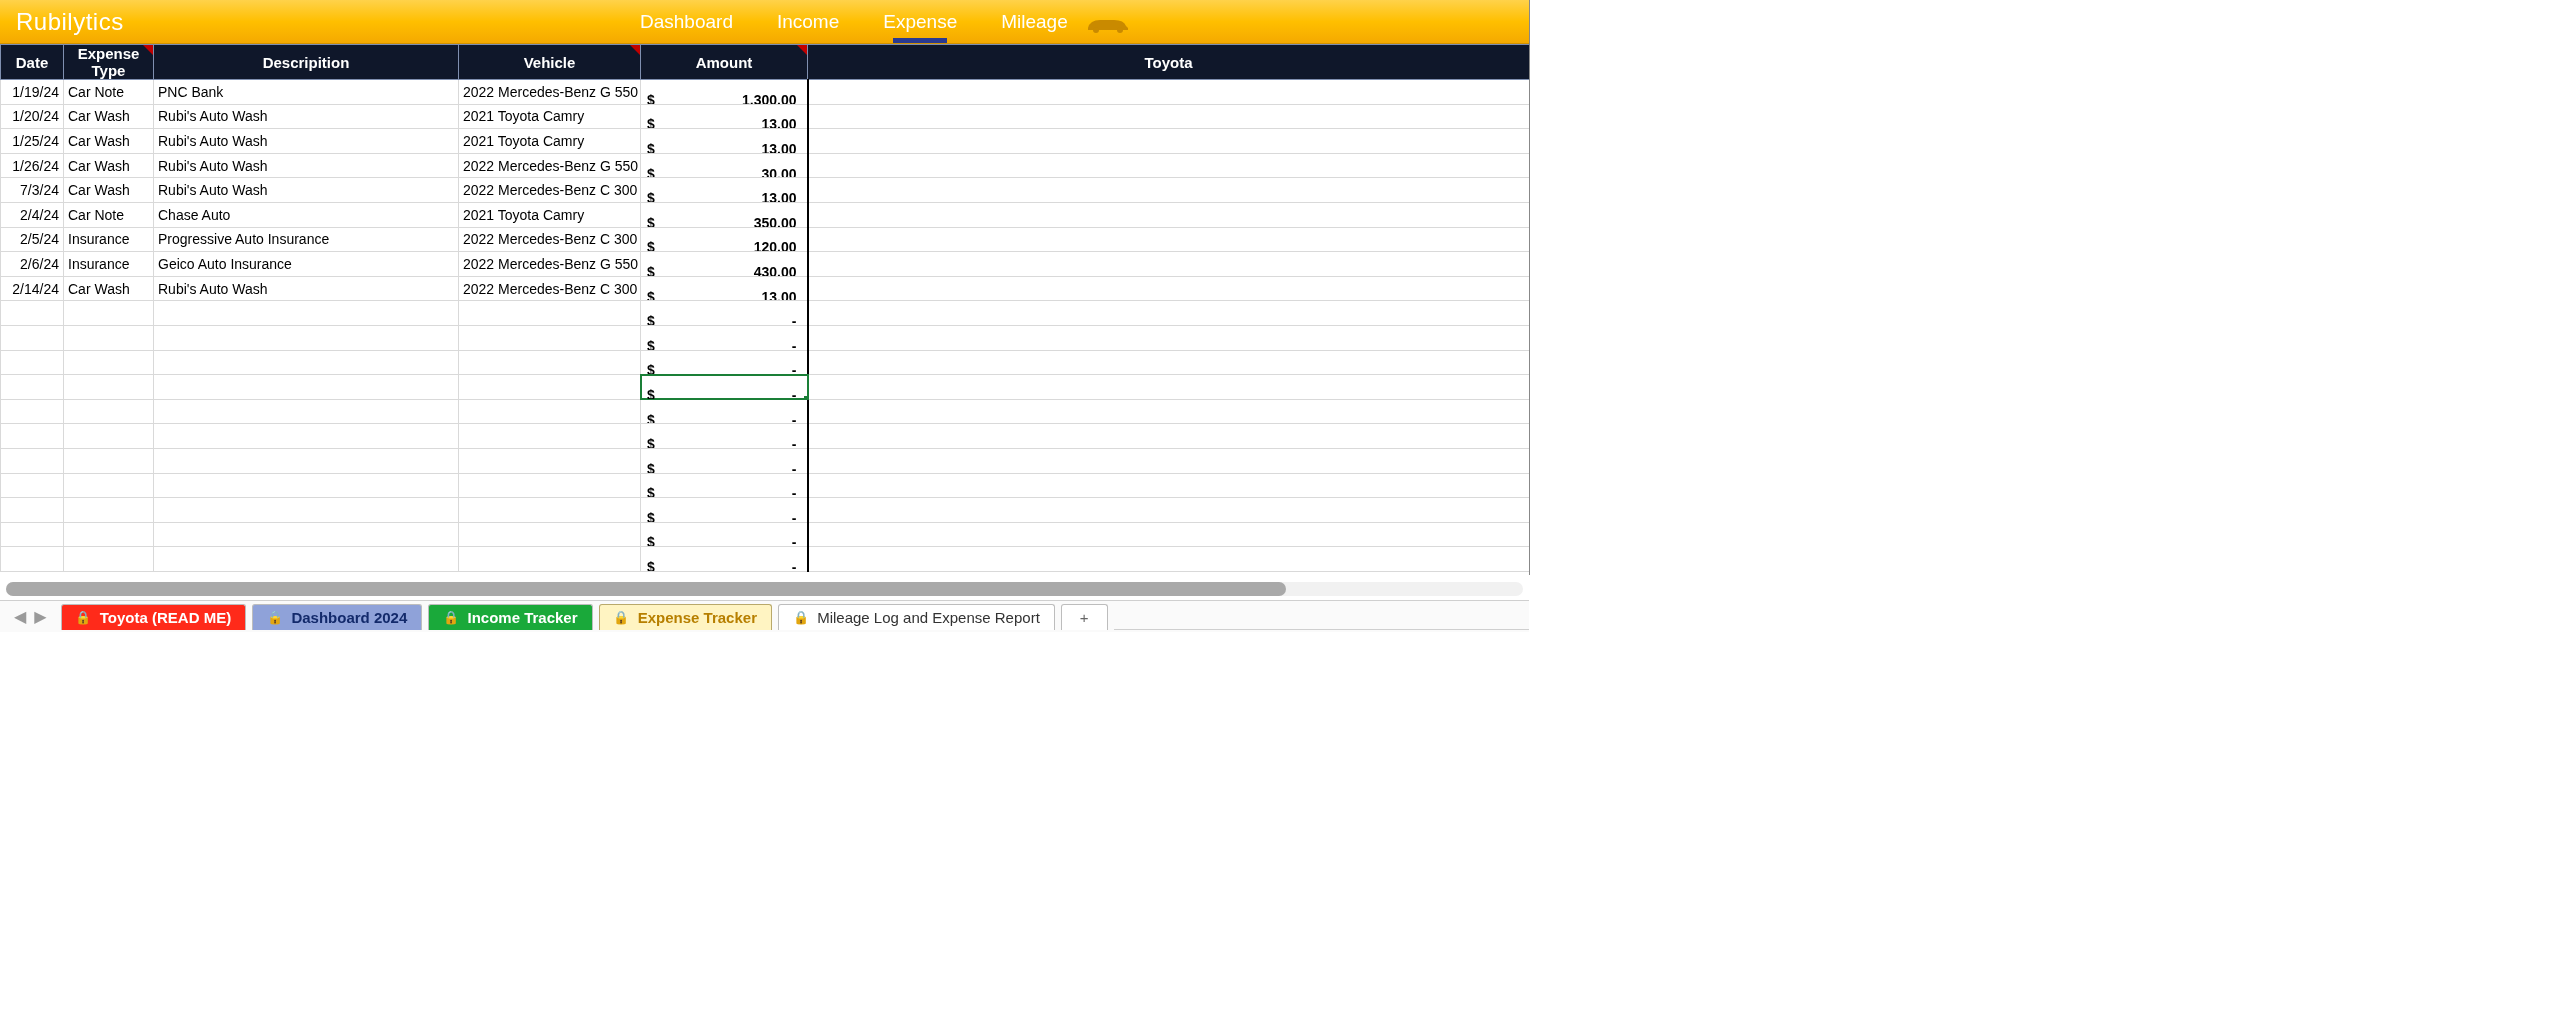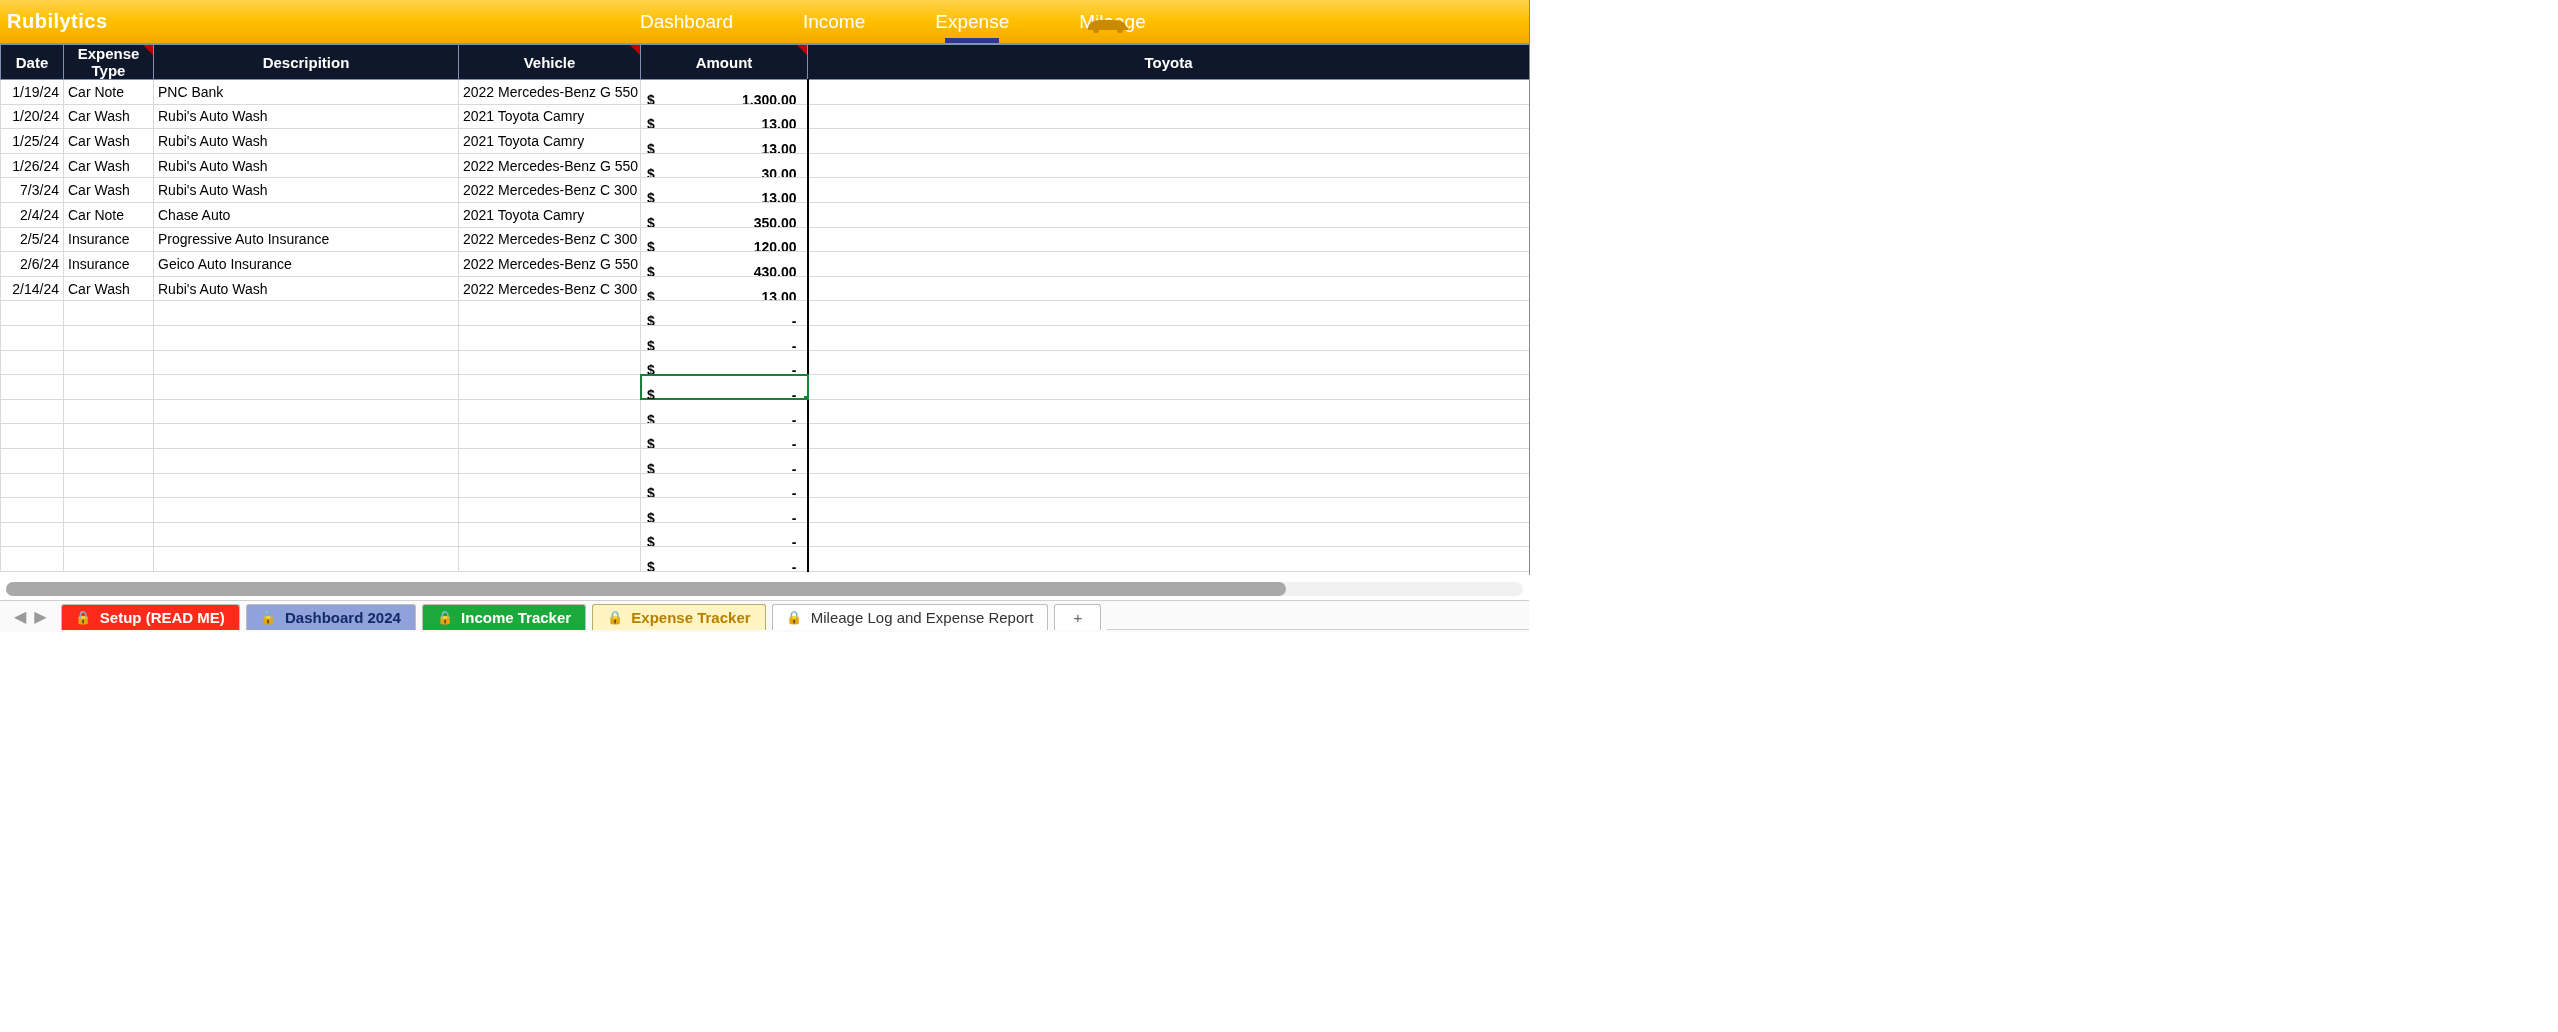--- a/index.html
+++ b/index.html
@@ -9,22 +9,22 @@
 
   
   .header {
     height: 44px;
     background: linear-gradient(to bottom, #ffd24a 0%, #ffbf00 50%, #f4a900 100%);
     display: flex;
     align-items: center;
     position: relative;
     border-bottom: 1px solid #d09000;
   }
-  .brand { color: #fff; font-size: 20px; font-weight: 700; padding-left: 7px; letter-spacing: 0.5px; }
-  .nav { position: absolute; left: 640px; top: 0; height: 44px; display: flex; align-items: center; gap: 70px; }
+  .brand { color: #fff; font-size: 24px; font-weight: 400; padding-left: 16px; letter-spacing: 0.5px; }
+  .nav { position: absolute; left: 640px; top: 0; height: 44px; display: flex; align-items: center; gap: 44px; }
   .nav-item { color: #fff; font-size: 19px; font-weight: 500; cursor: pointer; position: relative; }
   .nav-item.active::after {
     content: ""; position: absolute; left: 10px; right: 10px; bottom: -10px; height: 5px; background: #2b3a8f;
   }
   .car-icon { position: absolute; left: 1084px; top: 14px; color: #d08700; }
 
   
   .table-wrap { position: relative; }
   table { border-collapse: collapse; table-layout: fixed; width: 1529px; }
   col.c-date   { width: 63px; }
@@ -392,21 +392,21 @@
   </div>
 
   <div class="sheetbar">
     <div class="nav-arrows">
       <span class="nav-arrow">◀</span>
       <span class="nav-arrow">▶</span>
     </div>
     <div id="sheet-tabs-container" style="display:flex;">
         <div class="sheet-tab red">
           <span class="lock">🔒</span>
-          <span>Setup (READ ME)</span>
+          <span>Toyota (READ ME)</span>
         </div>
         <div class="sheet-tab blue">
           <span class="lock">🔒</span>
           <span>Dashboard 2024</span>
         </div>
         <div class="sheet-tab green">
           <span class="lock">🔒</span>
           <span>Income Tracker</span>
         </div>
         <div class="sheet-tab yellow">

